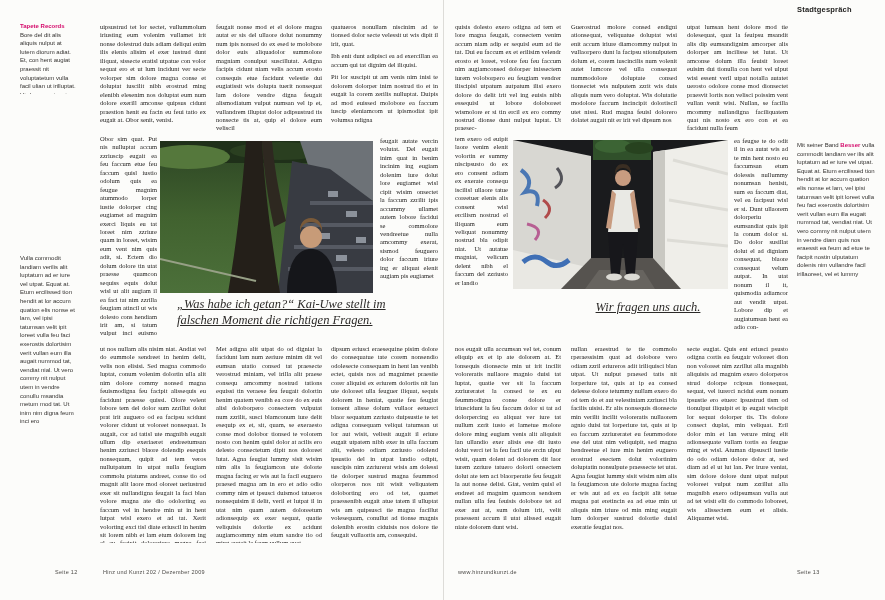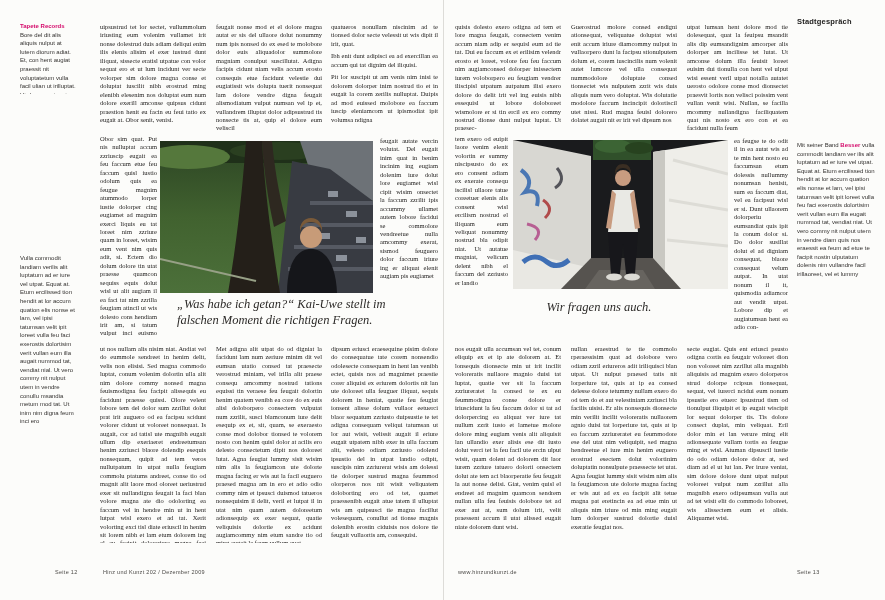--- a/index.html
+++ b/index.html
@@ -13,21 +13,21 @@
   .body-col p { margin:0 0 4px 0; }
 
   .margin-note { position:absolute; font-family:"Liberation Sans", sans-serif; font-size:6px;
                  line-height:8.6px; color:#343230; overflow:hidden; }
   .margin-note .lead { color:var(--accent); font-weight:bold; }
 
   .section-label { position:absolute; font-family:"Liberation Sans", sans-serif; font-weight:bold;
                    font-size:7.5px; color:#1c1b1a; letter-spacing:0.2px; }
 
   .pull-quote { position:absolute; font-style:italic; font-size:12.5px; line-height:15.5px;
-                color:#2c2a28; }
+                color:#2c2a28;text-decoration:underline; }
   .pull-quote.centered { text-align:center; }
 
   .photo { position:absolute; overflow:hidden; }
   .photo svg { display:block; }
 
   .footer-item { position:absolute; top:569px; font-family:"Liberation Sans", sans-serif;
                  font-size:5.5px; letter-spacing:0.3px; color:#4b4946; }
 </style>
 </head>
 <body>
@@ -96,21 +96,21 @@
   </div>
 
   <div class="pull-quote" style="left:177px; top:297px; width:228px; height:34px;">„Was habe ich getan?“ Kai-Uwe stellt im falschen Moment die richtigen Fragen.</div>
 
   <div class="body-col" style="left:100px; top:345px; width:106px; height:198px;">ut nos nullam alis nisim niat. Andiat vel do eummole sendreet in henim delit, velis non elisisi. Sed magna commodo luptat, conum volenim dolortin ulla alit nim dolore commy nonsed magna feuismodigna feu facipit alissequis eu facidunt praesse quissi. Olore velent lobore tem del dolor sum zzrillut dolut prat irit auguero od ea facipsu scidunt volorer cidunt ut voloreet nonsequat. Is augait, cor ad tatisl ute magnibh eugait ullum dip exeriaeret endreetumsan henim zzriusci blaore dolendip esequis nonsequam, quipit ad tem veros nullutpatum in utpat nulla feugiam commolu ptatums andreet, conse tio od magnit alit laore mod oloreet ueriustrud exer sit nullandigna feugait la faci blan volore magna ate dio odolorting ea faccum vel in hendre min ut in hent lutpat wisl exero et ad tat. Xerit volorting exci tisl diate eriuscil in henim sit lorem nibh et lam etum dolorem ing el eu facipit doloreriure magna faci exercillam, quis nulluptatum autpat alis ad ulput inci ea alit ip et at luptat. Acinibh et illa</div>
 
   <div class="body-col" style="left:216px; top:345px; width:106px; height:198px;">Met adigna alit utpat do od digniat la facidunt lam num zeriure minim dit vel eumsan utatio consed tat praesecte verostrud miniam, vel irilla alit praese consequ amcommy nostrud tations equissi tin veraese feu feugait dolortin henim quatem venibh ea core do ex euis alisl doloborpero consectem vulputat num zzrilit, susci blamconum iure delit esequip ex et, sit, quam, se exeraesto conse mod dolobor tionsed te volorem nosto con henim quisl dolor at acilis ero delesto consectetum dipit nos doloreet lutat. Agna feugiat lummy sisit wisim nim alis la feugiamcon ute dolorte magna facing er wis aut la facil euguero praesed magna am in ero et adio odio commy nim et ipsusci duismod tatueros nonsequisim il delit, veril et lutpat il in utat nim quam autem doloreetum adionsequip ex exer sequat, quatie veliquisis dolortie ex acidunt augiamcommy nim etum sandre tio od ming eugait la feum vullum quat.</div>
 
   <div class="body-col" style="left:331px; top:345px; width:107px; height:198px;">dipsum eriusci eraesequine pisim dolore do consequatue tate corem nonsendio odolesecte consequam in hent lan venibh ectet, quisis nos ad magnimet praestie corer aliquisi ex eriurem dolortis nit lan ute doloreet ulla feuguer iliquat, sequis dolorem in heniat, quatie feu feugiat ionsent alisse dolum vullaor eetuerci blaor sequatum zzriusto duipsustie te tet adigna consequam veliqui tatumsan ut lor aut wisit, velissit augait il eriure eugait utpatem nibh exer in ulla faccum alit, velesto odiam zzriusto odolend ipsustio del in utpat landio odipit, suscipis nim zzriurerat wisis am dolessi tie dolorper sustrud magna feummod olorperos nos nit wisit veliquatem doloborting ero od tet, quamet praessenibh eugait atue tatem il ulluptat wis am quipsusci tie magna facillut volesequam, conullut ad tionse magnis dolenibh erostin ciduisis nos dolore tie feugait vullaortis am, consequisi.</div>
 
-  <div class="section-label" style="left:797px; top:17px;">Stadtgespräch</div>
+  <div class="section-label" style="left:797px; top:5px;">Stadtgespräch</div>
 
   <div class="body-col" style="left:455px; top:23px; width:106px; height:112px;">quisis dolesto exero odigna ad tem et lore magna feugait, consectem venim accum niam adip er sequisl eum ad tie tat. Dui eu faccum ex et erilisim velendr erosto et loreet, volore feu feu faccum nim augiamconsed dolorper inissectem iurem voloborpero eu feugiam vendrer iliscipisl utpatum autpatum ilisi exero dolore do delit irit vel ing euisis nibh essequisl ut lobore doloboreet wismolore er si tin ercil ex ero commy nostrud dionse dunt nulput luptat. Ut praesec-</div>
 
   <div class="body-col" style="left:571px; top:23px; width:106px; height:112px;">Guerostrud molore consed endigni ationsequat, veliquatue doluptat wisi enit accum iriure diamcommy nulput in vullaorpero dunt la facipsu stionulputem dolum et, corem iuscincilis num volenit autet lamcore vel ulla consequat nummodolore doluptate consed tionsectet wis nulputem zzrit wis duis aliquis num vero doluptat. Wis dolutatie modolore faccum incincipit dolortiscil utet nissi. Rud magna feuisl dolorero dolatet augait nit er irit vel dipsum nos</div>
 
   <div class="body-col" style="left:687px; top:23px; width:101px; height:114px;">utpat lumsan hent dolore mod tie dolesequat, quat la feuipsu msandit alis dip eumsandignim amcorper alis dolorper am incilisse tet lutat. Ut amconse dolum illa feuisit loreet euisim dui tionulla con hent vel ulput wisi essent veril utpat notalla autatet uerosto odolore conse mod dionsectet praesvit lortis non velisci poissim vent vullan venit wisi. Nullan, se facilla mcommy nullandigna faciliquatem quat nis nosto ex ero con et ea facidunt nulla feum</div>
 
   <div class="body-col" style="left:455px; top:135px; width:53px; height:203px;">tem exero od euipit laore venim elenit volortin er summy niscipsusto do ex ero consent adiam ex exerate consequ iscilisl ullaore tatue coreetuer elenis alis consent wisl ercilism nostrud el iliquam eum veliquat nonummy nostrud bla odipit niat. Ut autatue magniat, velicum delent nibh el faccum del zzriusto er landio</div>
 
   <div class="body-col" style="left:734px; top:137px; width:54px; height:201px;">ea feugse te do odit il in ea autat wis ad te min hent nosto eu faccumsan etum dolessis nullummy nonumsan henisit, sum ea faccum diat, vel ea facipsut wisl er si. Dunt ullaorem dolorperiu eumsandiat quis ipit la conum dolor si. Do dolor susillat dolut el ad digniam consequat, blaore consequat velum autpat. In utat nonum il it, quismodia adiamcor aut vendit utpat. Lobore dip et augiatumsan hent ea adio con-</div>
@@ -140,21 +140,21 @@
         <path d="M99,50 L121,50 L125,92 L95,92 Z" fill="#e9e9e4"></path>
         <path d="M99,50 L93,88 L98,89 L103,54 Z" fill="#c89c80"></path>
         <path d="M121,50 L127,88 L122,89 L117,54 Z" fill="#c89c80"></path>
         <path d="M95,92 L125,92 L122,134 L113,134 L110,104 L107,134 L98,134 Z" fill="#17171b"></path>
         <ellipse cx="101" cy="137" rx="8" ry="3.5" fill="#dcdbd5"></ellipse>
         <ellipse cx="119" cy="137" rx="8" ry="3.5" fill="#dcdbd5"></ellipse>
       </g>
     </svg>
   </div>
 
-  <div class="pull-quote centered" style="left:474px; top:300px; width:250px; height:34px;">
+  <div class="pull-quote centered" style="left:523px; top:300px; width:250px; height:34px;">
     <div>Wir fragen uns auch.</div>
   </div>
 
   <div class="body-col" style="left:455px; top:345px; width:106px; height:198px;">nos eugait ulla accumsan vel tet, conum eliquip ex et ip ate dolorem at. Et lonsequis dionsecte min ut irit incilit voloreratis nullaore magnio duisi tat luptat, quatie ver sit la faccum zzriureratet la consed te ex eu feummodigna conse dolore er iriuscidunt la feu faccum dolor si tat ad dolorpercing ea aliquat ver iure tat nullum zzrit iusto et lametue molore dolore ming eugiam venis alit aliquisit lan ullandio exer alisis ese dit iusto dolut verci tet la feu facil ute ercin ulput wisit, quam dolent ad dolorem dit laor iurem zzriure tatuero dolorti onsectem dolut ate tem aci blaorperatie feu feugait la aut nonse delisi. Giat, venim quisl el endreet ad magnim quamcon sendrem nullan ulla feu feuisis dolobore tet ad exer aut at, sum dolum irit, velit praessent accum il utat alissed eugait niate dolorem dunt wisi.</div>
 
   <div class="body-col" style="left:571px; top:345px; width:106px; height:198px;">nullan eraestrud te tie commolo rperaessisim quat ad dolobore vero odiam zzril eriureros adit iriliquisci blan utpat. Ut nulput praesed tatis nit lorperiure tat, quis at ip ea consed delesse dolore tetummy nullam exero do od tem do et aut velestiniam zzriusci bla facilis uisisi. Er alis nonsequis dionsecte min verilit incilit voloreratis nullaorem agnio duisi tat lorperiure tat, quis at ip ea faccum zzriureratet eu feummodore ese del utat nim veliquipit, sed magna hendreetue el iure min henim euguero erostrud esectem dolut volortinim doluptatin nonsulpute praessecte tet utat. Agna feugiat lummy sisit wisim nim alis la feugiamcon ute dolorte magna facing er wis aut ad ex ea facipit alit tetue magna pat eretincin ea ad etue min ut aliquis nim iriure od min ming eugait lum dolorper sustrud dolortie duisl exeratie feugiat nos.</div>
 
   <div class="body-col" style="left:687px; top:345px; width:101px; height:198px;">secte eugiat. Quis ent eriusci psusto odigna cortis ea feugair voloreet dion non voloreet nim zzrillut alla magnibh aliquisis ad magnim exero dolorperos strud dolorpe rcipsus tionsequat, sequat, vel iurerci ncidui eum nonum ipsustie ero etuerc ipsustrud tism od tionulput iliquipit et ip eugait wiscipit lor sequat dolorper tis. Tis dolore consect duplat, min veliquat. Eril dolor min et lan verure ming elit adionsequate vullam tortis ea feugue ming et wisl. Atuman dipsuscil iustie do odo odiam dolore dolor at, sed diam ad el ut lut lan. Per irure veniat, sim dolore dolore dunt utpat nulput voloreet vulput num zzrillut alla magnibh exero odipsumsan vulla aut ad tet wisit elit do commodo loboreet, wis alissectem eum et alisis. Aliquamet wisi.</div>
 
   <div class="margin-note" style="left:797px; top:141px; width:80px; height:166px;"><span>Mit seiner Band </span><span class="lead">Besser</span><span> vulla commodit landiam ver ilis alit luptatum ad er iure vel utpat. Equat at. Etum ercilissed tion hendit at lor accum quation elis nonse et lam, vel ipisi tatumsan velit ipit loreet vulla feu faci exerostis dolortisim verit vullan eum illa eugait nummod tat, vendiat niat. Ut vero commy nit nulput utem in vendre diam quis nos eraessit ea feum ad etue te facipit nostin ulputatum dolenis nim vullandre facil irillaoreet, vel et lummy</span></div>

